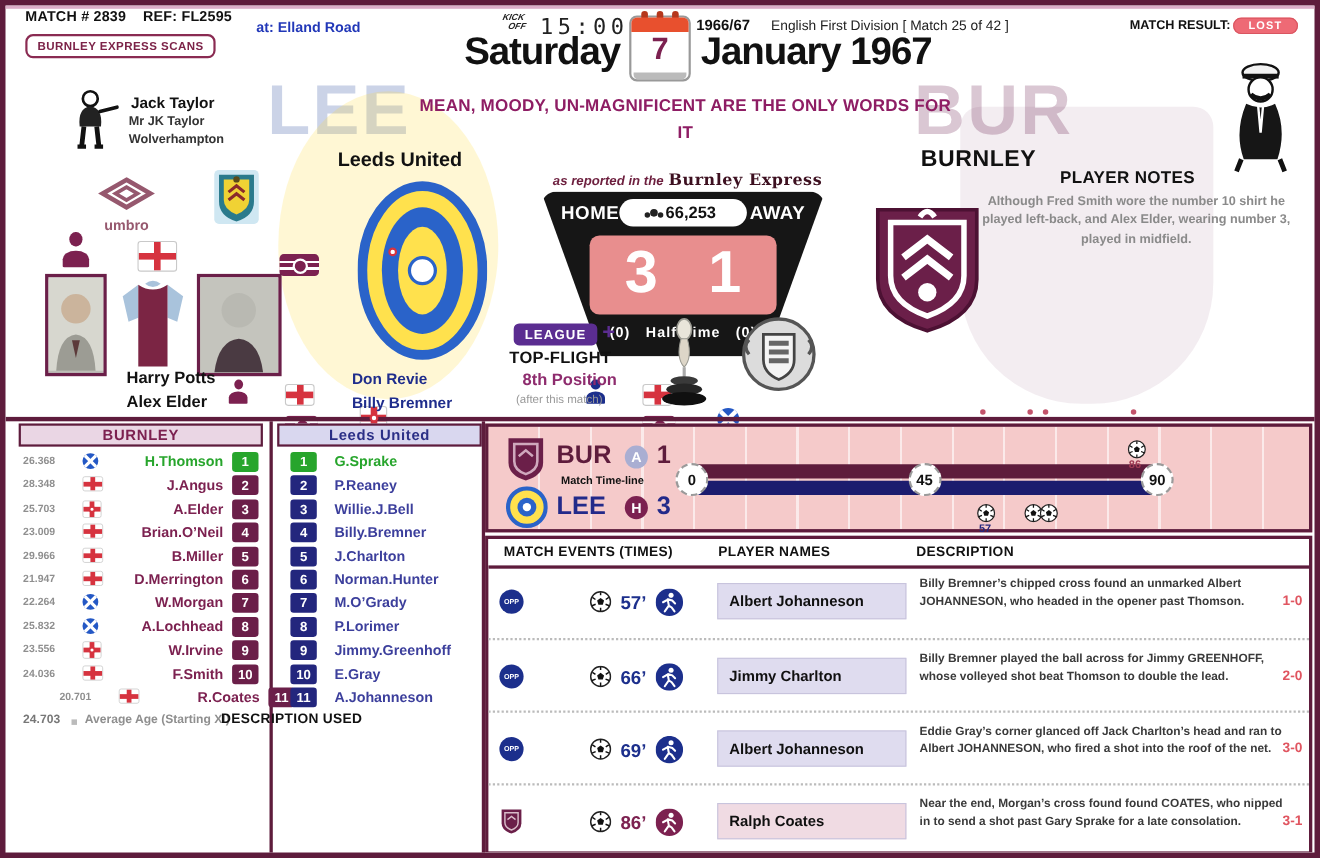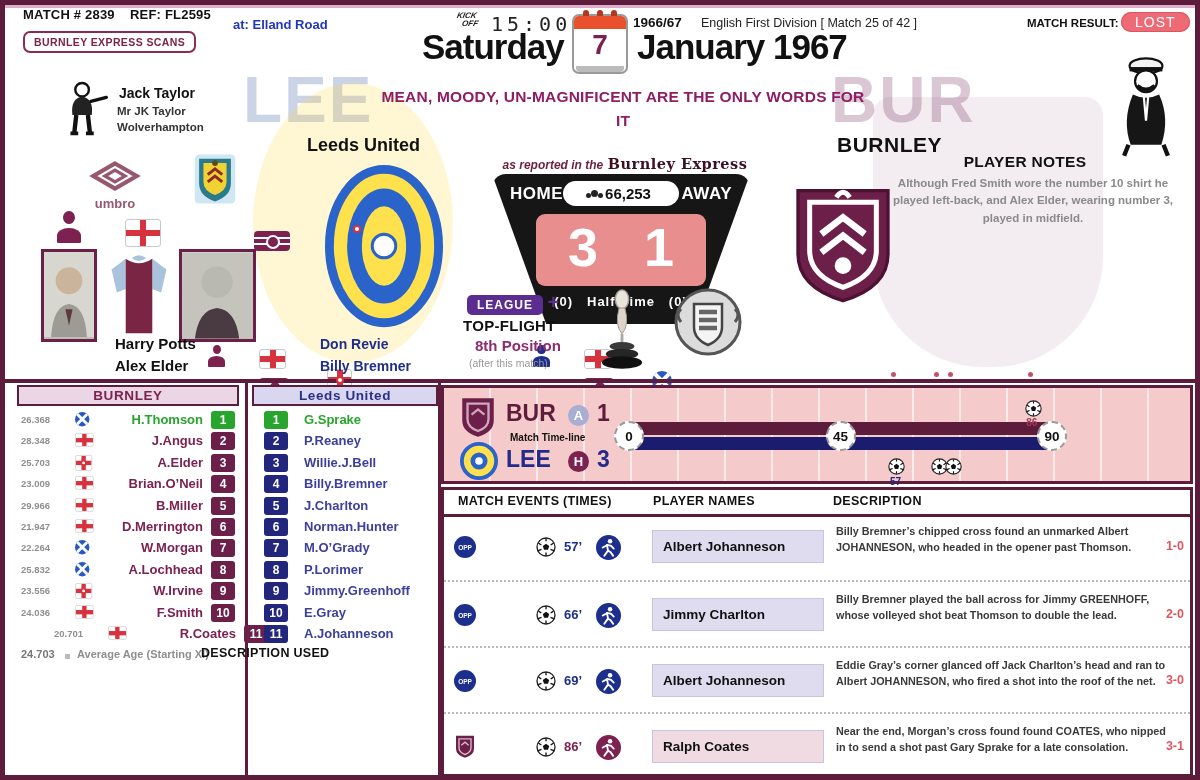--- a/index.html
+++ b/index.html
@@ -14,21 +14,21 @@
   .matchref{font-size:13px;font-weight:bold;letter-spacing:.2px;}
   .scansbox{border:2px solid #8a2b52;border-radius:7px;color:#7c2348;font-weight:bold;
             font-size:10.5px;padding:3px 9px;letter-spacing:.4px;background:#fff;}
   .venue{color:#2137b8;font-weight:bold;font-size:13px;}
   .kick{font-style:italic;font-weight:bold;font-size:8px;line-height:8px;transform:skewX(-12deg);color:#222;}
   .ktime{font-family:"DejaVu Sans Mono",monospace;font-size:20px;letter-spacing:4px;color:#222;}
   .bigday{font-size:35px;font-weight:bold;letter-spacing:-1px;}
   .season{font-size:13.5px;font-weight:bold;}
   .comp{font-size:12.5px;color:#222;}
   .reslabel{font-size:11.5px;font-weight:bold;}
-  .lostpill{background:#ee6a75;color:#fff;font-weight:normal;font-size:14px;border-radius:10px;
+  .lostpill{background:#ee6a75;color:#fff;font-weight:bold;font-size:10px;border-radius:10px;
             padding:2px 14px;letter-spacing:1px;box-shadow:0 0 0 1px #d95560 inset;}
   
   .cal{width:52px;height:56px;background:#fff;border:2px solid #999;border-radius:7px;}
   .calband{position:absolute;left:0;top:0;right:0;height:13px;background:#e8502e;border-radius:5px 5px 0 0;}
   .calring{position:absolute;top:-6px;width:6px;height:11px;background:#b5371c;border-radius:3px;}
   .calday{position:absolute;left:0;right:0;top:13px;text-align:center;font-size:28px;font-weight:bold;color:#7c2150;}
   .calfoot{position:absolute;left:2px;right:2px;bottom:0;height:6px;background:#bbb;border-radius:0 0 4px 4px;}
 
   
   .flag{width:26px;height:19px;background:#fff;border:1px solid #c9c9c9;border-radius:3px;position:relative;overflow:hidden;display:inline-block;}
@@ -97,21 +97,21 @@
   .reddot{position:absolute;width:5px;height:5px;border-radius:50%;background:#c2536b;}
 
   
   .evtable{position:absolute;left:436px;top:482px;width:752px;height:290px;border:3px solid #5e1c3c;box-sizing:border-box;background:#fff;}
   .evhead{position:absolute;left:0;top:0;right:0;height:24px;border-bottom:3px solid #5e1c3c;background:#fff;}
   .evh{position:absolute;top:4px;font-weight:bold;font-size:12.5px;letter-spacing:.3px;}
   .evrow{position:absolute;left:0;right:0;height:66px;}
   .evrow.sep{border-top:2px dotted #bbb;}
   .oppbadge{position:absolute;left:10px;top:22px;width:22px;height:22px;background:#1c2f8c;font-size:6.5px;}
   .evball{position:absolute;left:92px;top:23px;width:20px;height:20px;}
-  .evtime{position:absolute;left:120px;top:25px;font-weight:bold;font-size:13px;}
+  .evtime{position:absolute;left:120px;top:25px;font-weight:bold;font-size:17px;}
   .evrun{position:absolute;left:152px;top:21px;width:25px;height:25px;}
   .pbox{position:absolute;left:208px;top:16px;width:172px;height:33px;border:1px solid #c8c4dd;
         display:flex;align-items:center;padding-left:10px;font-weight:bold;font-size:13.5px;color:#101010;box-sizing:border-box;}
   .desc{position:absolute;left:392px;top:9px;width:330px;font-size:10.8px;color:#3a3a3a;font-weight:bold;line-height:1.5;}
   .evscore{position:absolute;right:6px;top:25px;font-weight:bold;font-size:12.5px;color:#e05560;}
 
   .photo{position:absolute;border:3px solid #6b1f49;background:linear-gradient(#d8d8d2,#bdbdb6);box-sizing:border-box;}
   .photo svg{width:100%;height:100%;}
 </style>
 </head>

